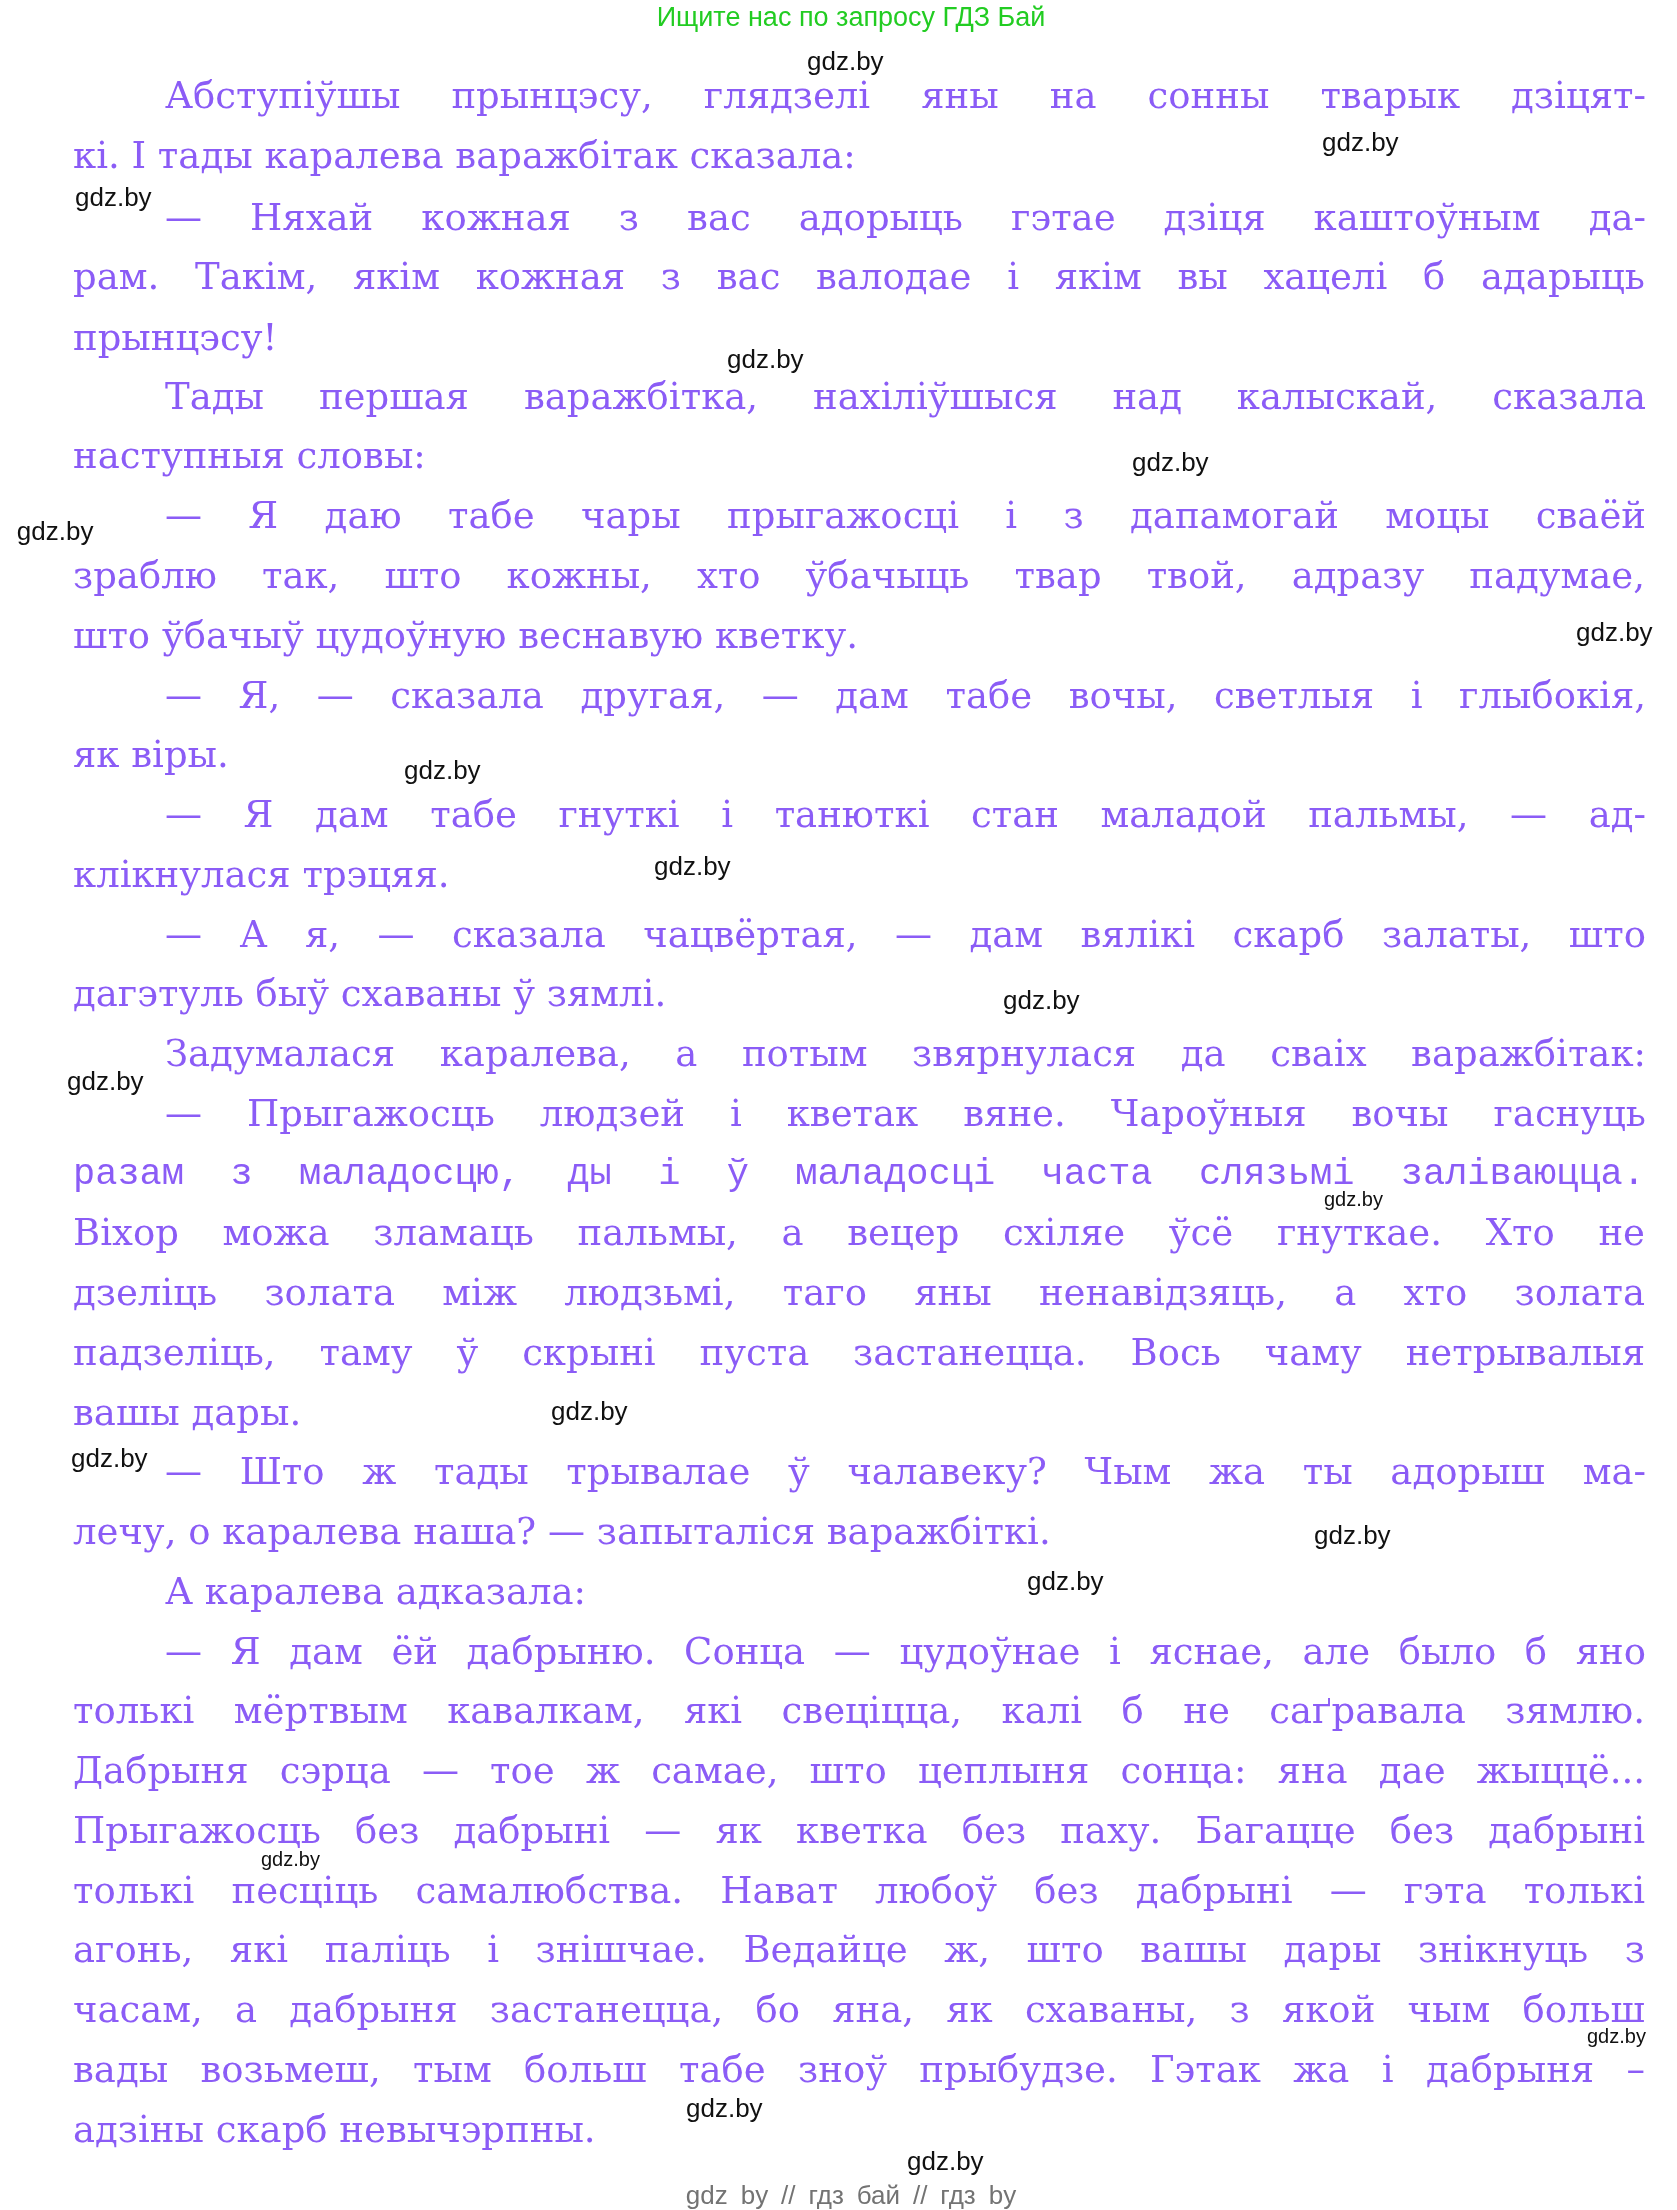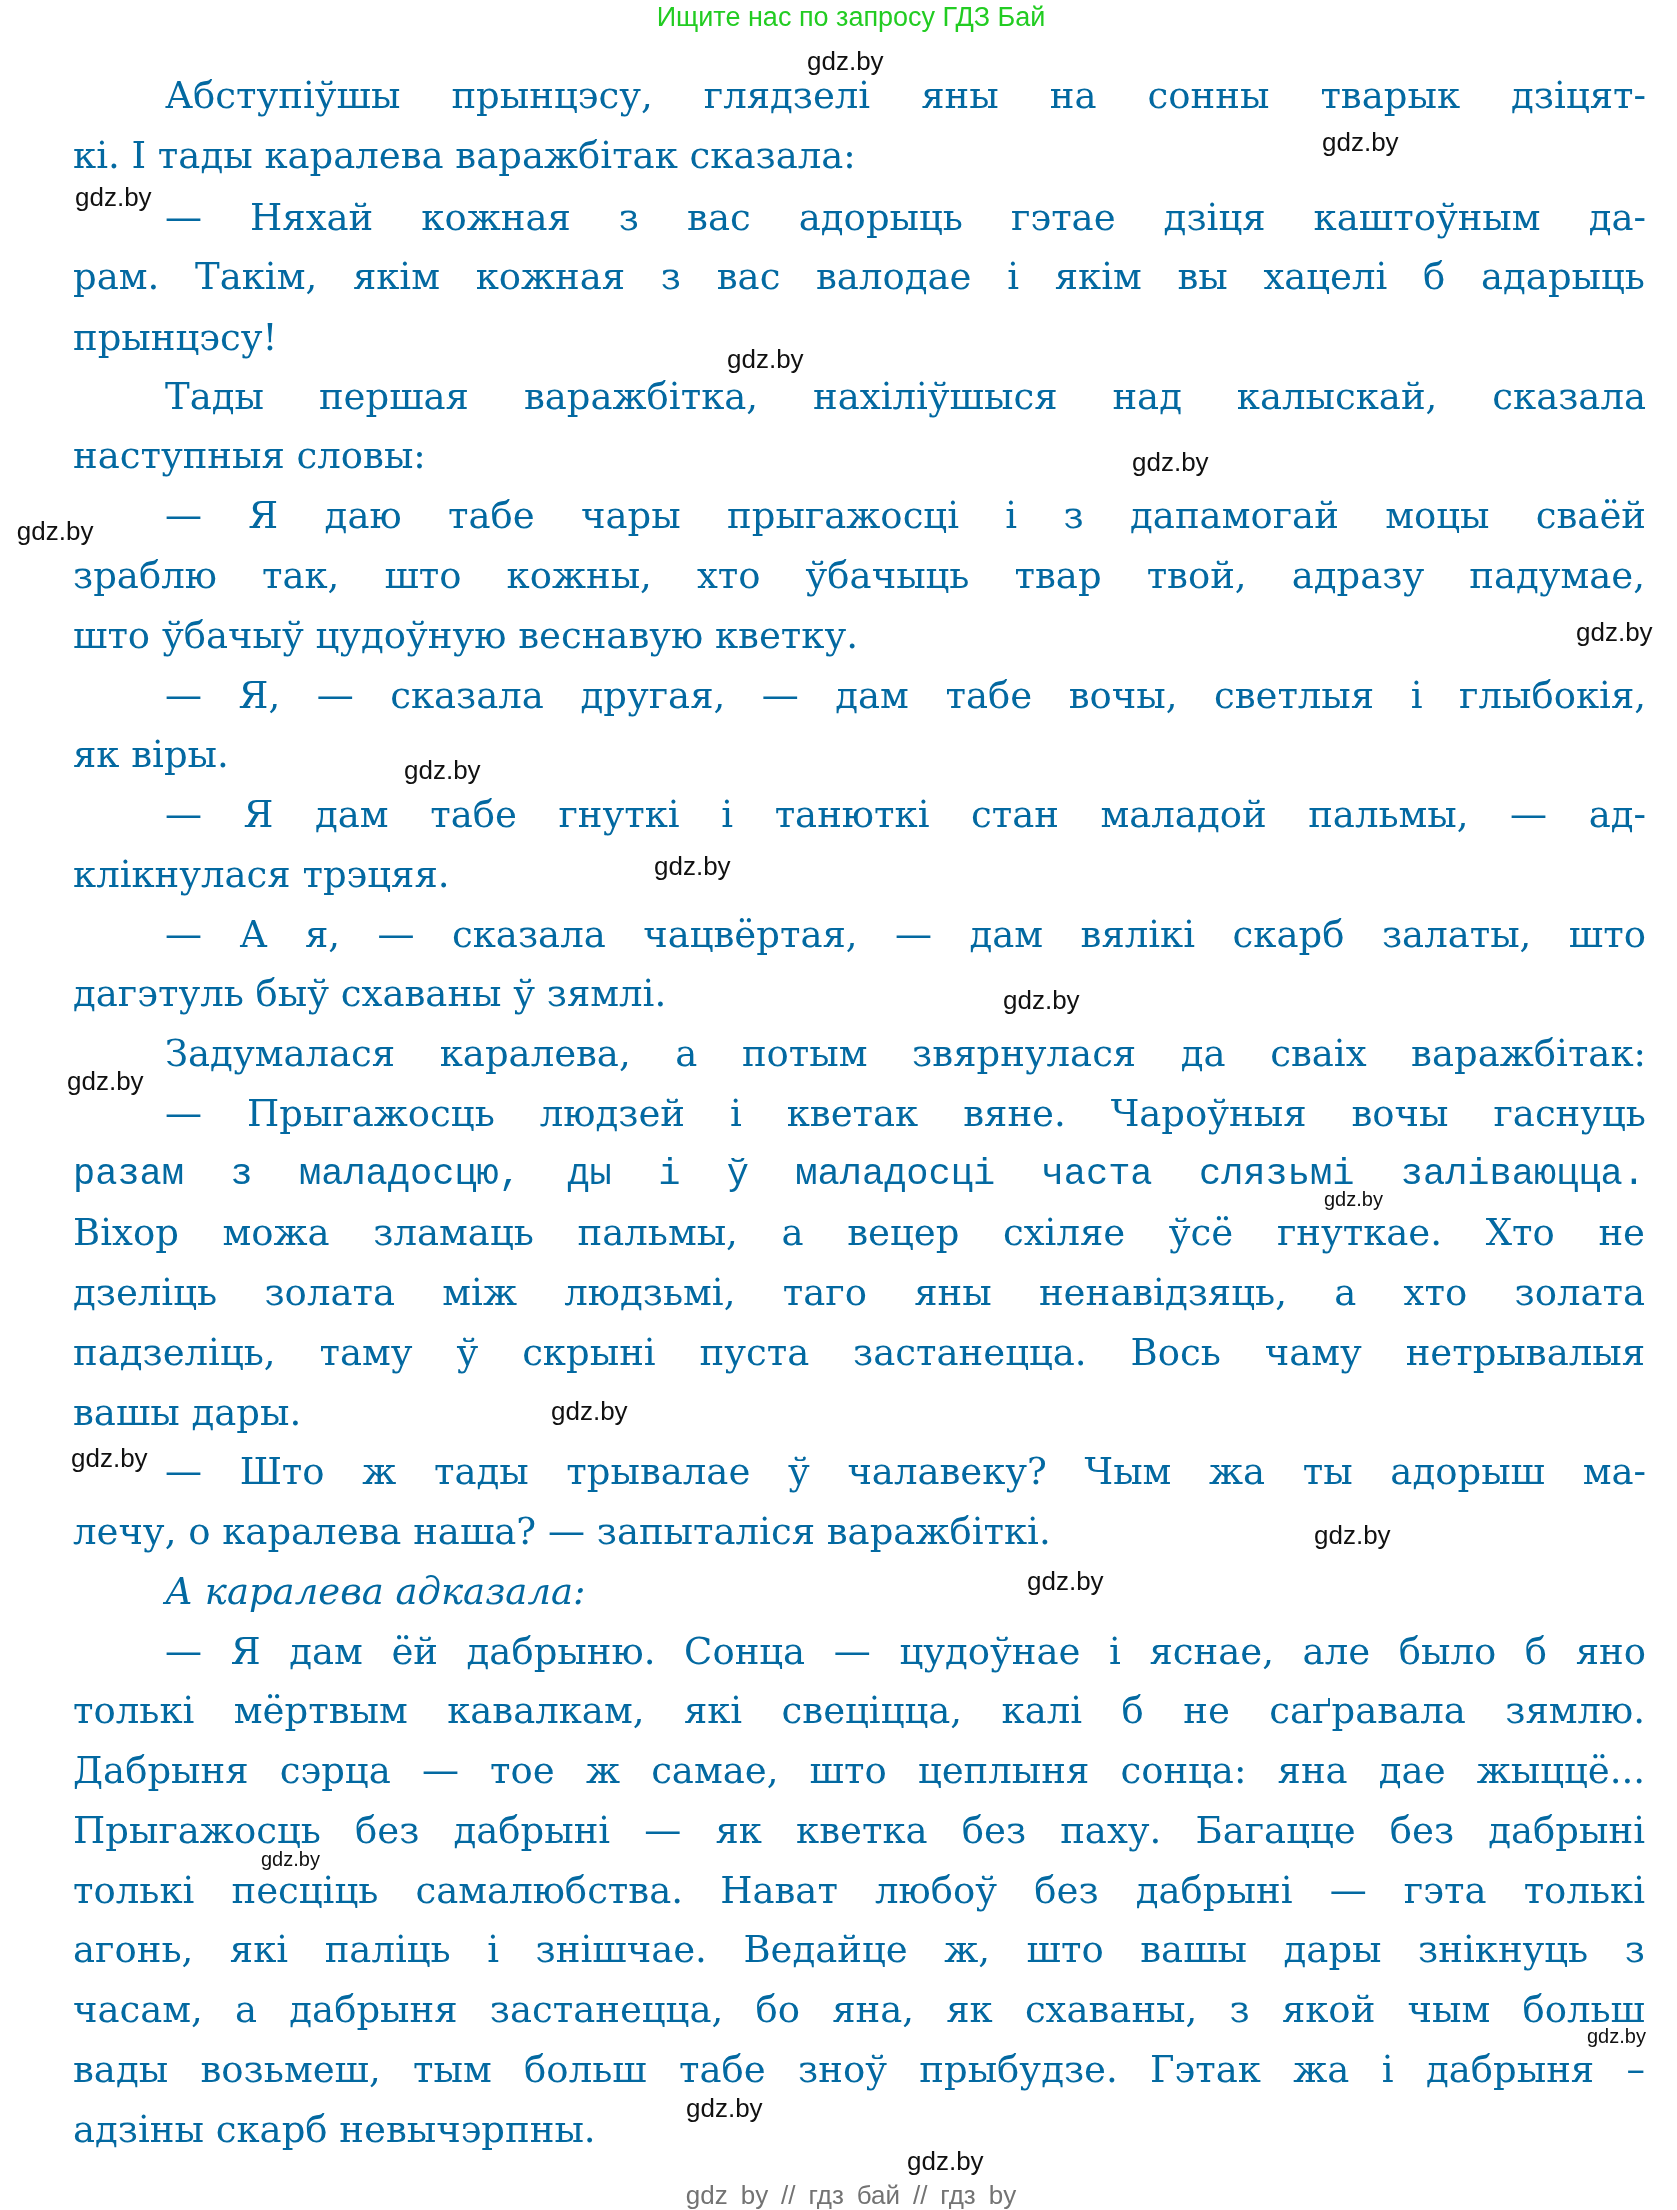--- a/index.html
+++ b/index.html
@@ -4,21 +4,21 @@
 <style>
   html, body { margin: 0; padding: 0; background: #ffffff; }
   body { width: 1678px; height: 2211px; position: relative; overflow: hidden; }
   .page { position: absolute; left: 12px; top: 0; width: 1678px; height: 2166px; }
   .top-banner {
     position: absolute; left: 0; top: 1.9px; width: 1678px; text-align: center;
     font-family: "Liberation Sans", sans-serif; font-size: 27px; color: #22cc22;
   }
   .line {
     position: absolute; left: 61px;
-    font-family: "DejaVu Serif", serif; font-size: 37px; color: #0369a1;
+    font-family: "DejaVu Serif", serif; font-size: 37px; color: #8b5cf6;
     white-space: nowrap; line-height: 48px;
   }
   .line.just { width: 1572px; text-align: justify; text-align-last: justify; }
   .wm {
     position: absolute; font-family: "Liberation Sans", sans-serif;
     font-size: 26px; color: #111111; white-space: nowrap;
   }
   .wm.small { font-size: 20px; }
   .footer {
     position: absolute; left: 0; top: 2180px; width: 1678px; text-align: center;
@@ -50,21 +50,21 @@
       <div class="line" style="left: 61px; top: 970px;">дагэтуль быў схаваны ў зямлі.</div>
       <div class="line just" style="left: 153px; top: 1030px; width: 1481px;">Задумалася каралева, а потым звярнулася да сваіх варажбітак:</div>
       <div class="line just" style="left: 153px; top: 1090px; width: 1481px;">— Прыгажосць людзей і кветак вяне. Чароўныя вочы гаснуць</div>
       <div class="line just" style="left: 61px; top: 1150px; width: 1572px; font-family: Liberation Mono, monospace;">разам з маладосцю, ды і ў маладосці часта слязьмі заліваюцца.</div>
       <div class="line just" style="left: 61px; top: 1209px; width: 1572px;">Віхор можа зламаць пальмы, а вецер схіляе ўсё гнуткае. Хто не</div>
       <div class="line just" style="left: 61px; top: 1269px; width: 1572px;">дзеліць золата між людзьмі, таго яны ненавідзяць, а хто золата</div>
       <div class="line just" style="left: 61px; top: 1329px; width: 1572px;">падзеліць, таму ў скрыні пуста застанецца. Вось чаму нетрывалыя</div>
       <div class="line" style="left: 61px; top: 1389px;">вашы дары.</div>
       <div class="line just" style="left: 153px; top: 1448px; width: 1481px;">— Што ж тады трывалае ў чалавеку? Чым жа ты адорыш ма-</div>
       <div class="line" style="left: 61px; top: 1508px;">лечу, о каралева наша? — запыталіся варажбіткі.</div>
-      <div class="line" style="left: 153px; top: 1568px; font-style: italic;">А каралева адказала:</div>
+      <div class="line" style="left: 153px; top: 1568px;">А каралева адказала:</div>
       <div class="line just" style="left: 153px; top: 1628px; width: 1481px;">— Я дам ёй дабрыню. Сонца — цудоўнае і яснае, але было б яно</div>
       <div class="line just" style="left: 61px; top: 1687px; width: 1572px;">толькі мёртвым кавалкам, які свеціцца, калі б не саґравала зямлю.</div>
       <div class="line just" style="left: 61px; top: 1747px; width: 1572px;">Дабрыня сэрца — тое ж самае, што цеплыня сонца: яна дае жыццё...</div>
       <div class="line just" style="left: 61px; top: 1807px; width: 1572px;">Прыгажосць без дабрыні — як кветка без паху. Багацце без дабрыні</div>
       <div class="line just" style="left: 61px; top: 1867px; width: 1572px;">толькі песціць самалюбства. Нават любоў без дабрыні — гэта толькі</div>
       <div class="line just" style="left: 61px; top: 1926px; width: 1572px;">агонь, які паліць і знішчае. Ведайце ж, што вашы дары знікнуць з</div>
       <div class="line just" style="left: 61px; top: 1986px; width: 1572px;">часам, а дабрыня застанецца, бо яна, як схаваны, з якой чым больш</div>
       <div class="line just" style="left: 61px; top: 2046px; width: 1572px;">вады возьмеш, тым больш табе зноў прыбудзе. Гэтак жа і дабрыня –</div>
       <div class="line" style="left: 61px; top: 2106px;">адзіны скарб невычэрпны.</div>
     </div>

